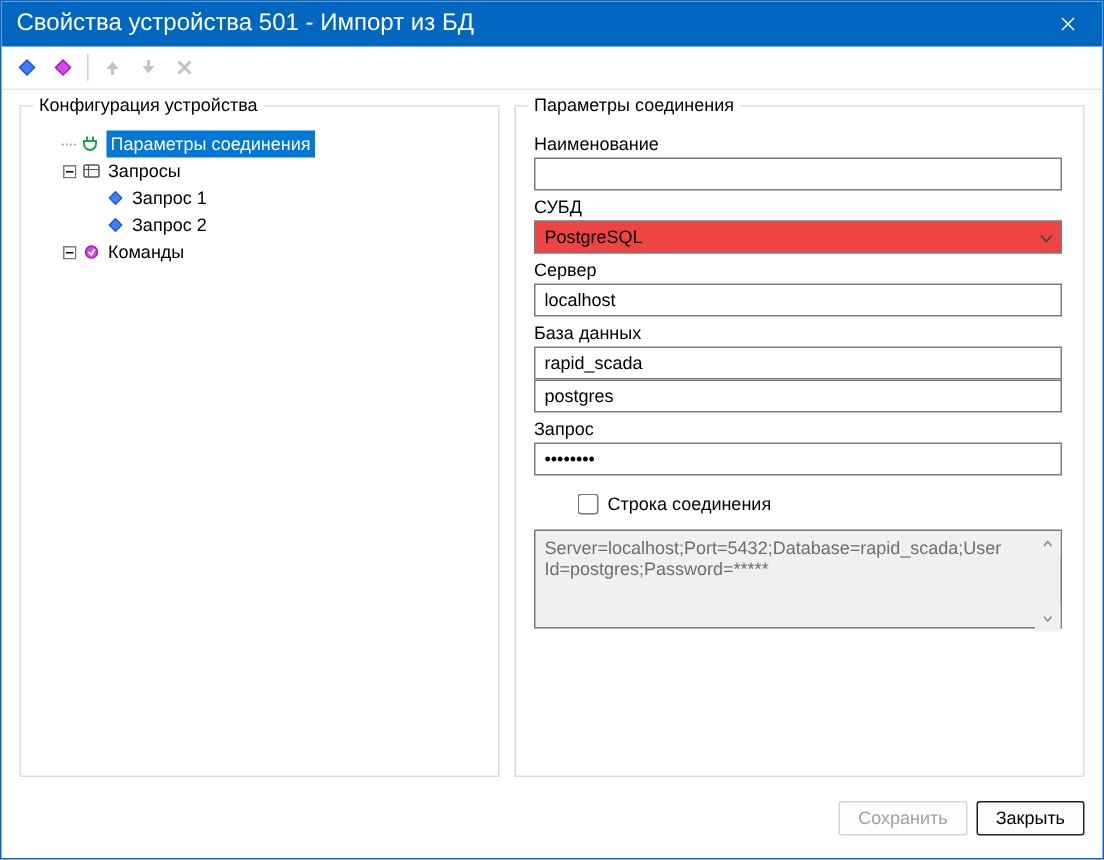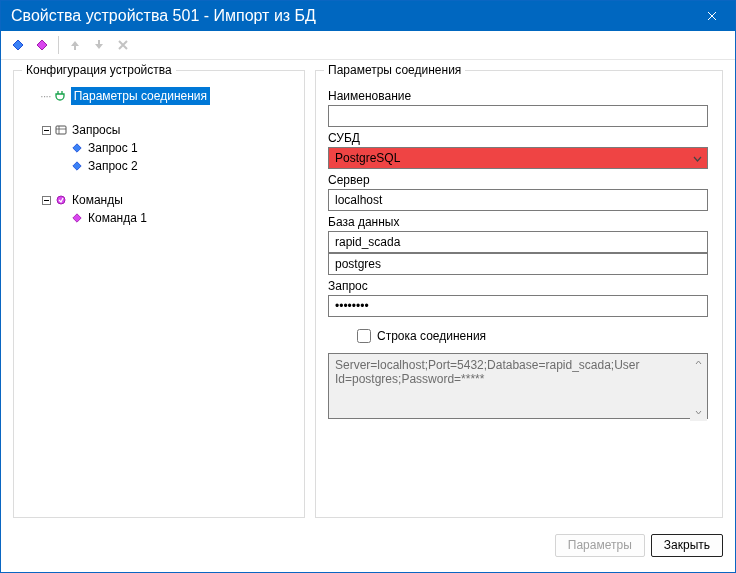--- a/index.html
+++ b/index.html
@@ -12,27 +12,27 @@
 
   .toolbar { height: 29px; border-bottom: 1px solid #e6e6e6; display: flex; align-items: center; padding: 0 6px; gap: 2px; }
   .tbtn { width: 22px; height: 22px; display: flex; align-items: center; justify-content: center; border-radius: 2px; }
   .tbtn.disabled { opacity: .35; }
   .tbar-sep { width: 1px; height: 18px; background: #d0d0d0; margin: 0 3px; }
 
   .content { display: flex; padding: 10px 12px 10px 12px; gap: 10px; height: 468px; }
   .groupbox { border: 1px solid #dcdcdc; position: relative; padding: 14px 8px 8px 8px; }
   .group-title { position: absolute; top: -8px; left: 8px; background: #fff; padding: 0 4px; font-size: 12px; color: #000; }
 
-  .left { width: 292px; height: 100%; }
+  .left { width: 320px; height: 100%; }
   .right { flex: 1; height: 100%; }
 
   .tree { padding: 2px 0 0 4px; user-select: none; }
   .tree-row { display: flex; align-items: center; height: 18px; line-height: 18px; white-space: nowrap; }
   .indent0 { padding-left: 14px; }
-  .indent1 { padding-left: 14px; margin-top: 16px; }
+  .indent1 { padding-left: 14px; }
   .indent2 { padding-left: 44px; }
   .expander { width: 12px; height: 12px; display: inline-flex; align-items: center; justify-content: center; margin-right: 2px; color: #555; }
   .dots { color: #999; letter-spacing: -1px; font-size: 11px; margin-right: 2px; }
   .node-icon { width: 14px; height: 14px; display: inline-flex; align-items: center; justify-content: center; margin-right: 4px; }
   .selected .node-label { background: #0078d7; color: #fff; padding: 0 3px; }
   .node-label { font-size: 12px; }
 
   .form { padding: 0 6px 0 4px; display:flex; flex-direction:column; }
   .fld-label { font-size: 12px; color: #000; margin-top: 4px; margin-bottom: 2px; }
   .tinput { width: 100%; height: 22px; border: 1px solid #7a7a7a; background: #fff; padding: 0 6px; font-size: 12px; outline: none; }
@@ -154,28 +154,20 @@
         </span>
         <span class="node-icon">
           <svg width="12" height="12" viewBox="0 0 12 12">
               <circle cx="6" cy="6" r="4" fill="#d946ef" stroke="#a21caf"></circle>
               <path d="M4 6 L6 8 L8 4" fill="none" stroke="#fff" stroke-width="1.2"></path>
             </svg>
         </span>
         <span class="node-label">Команды</span>
       </div>
 
-      <div class="tree-row indent2">
-        <span class="node-icon">
-          <svg width="10" height="10" viewBox="0 0 12 12">
-              <path d="M6 1 L11 6 L6 11 L1 6 Z" fill="#d946ef" stroke="#a21caf"></path>
-            </svg>
-        </span>
-        <span class="node-label">Команда 1</span>
-      </div>
 
     </div>
   </div>
 
   <div class="groupbox right">
     <span class="group-title">Параметры соединения</span>
     <div class="form">
 
       <div class="fld-label">Наименование</div>
       <input class="tinput" value="" style="">
@@ -219,15 +211,15 @@
             </svg>
         </div>
       </div>
 
     </div>
   </div>
 
 </div>
 
 <div class="footer">
-  <button class="btn" disabled="">Параметры</button>
+  <button class="btn" disabled="">Сохранить</button>
   <button class="btn primary">Закрыть</button>
 </div>
 
 </body></html>

